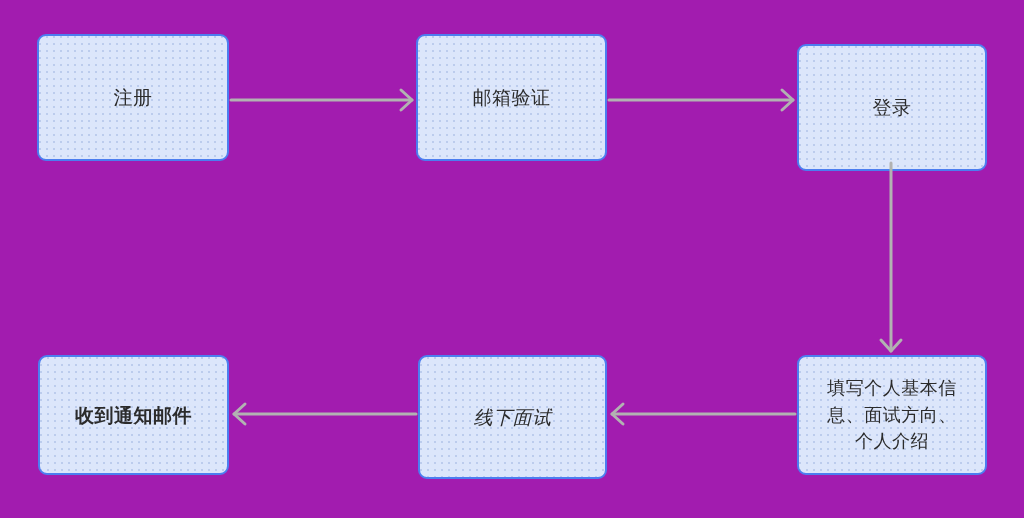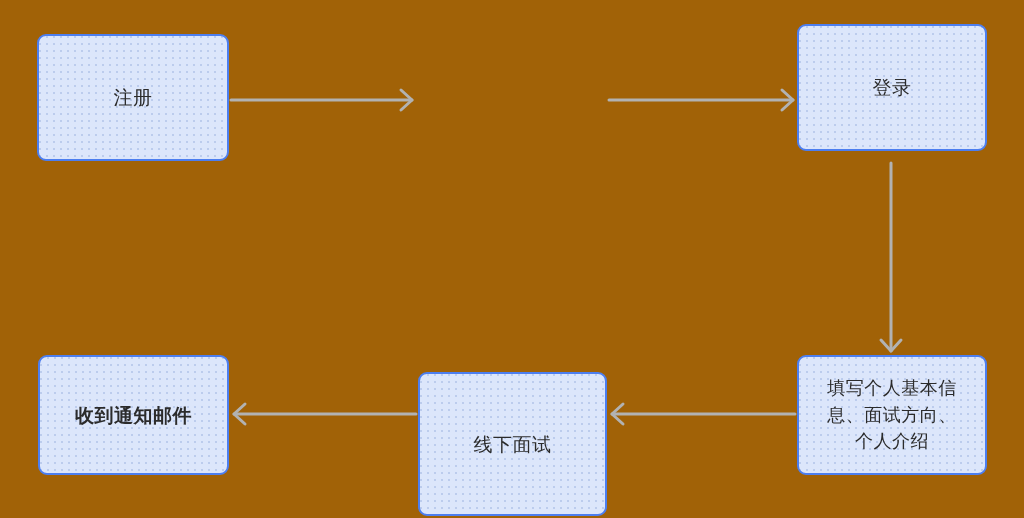--- a/index.html
+++ b/index.html
@@ -7,21 +7,21 @@
     padding: 0;
     background: #ffffff;
   }
   body {
     font-family: "DejaVu Sans", "Liberation Sans", sans-serif;
   }
   #canvas {
     position: relative;
     width: 1024px;
     height: 518px;
-    background: #a16207;
+    background: #a21caf;
     overflow: hidden;
   }
   .node {
     position: absolute;
     box-sizing: border-box;
     border: 2px solid #4c7ef0;
     border-radius: 9px;
     background-color: #dce6fb;
     background-image: radial-gradient(circle at 1px 1px, rgba(140,165,215,0.40) 0.9px, rgba(0,0,0,0) 1.1px);
     background-size: 7px 7px;
@@ -59,30 +59,33 @@
 </style>
 </head>
 <body>
 
 <div id="canvas">
 
   <div class="node" style="left:37px; top:34px; width:192px; height:127px;">
     <span class="label">注册</span>
   </div>
 
+  <div class="node" style="left:416px; top:34px; width:191px; height:127px;">
+    <span class="label">邮箱验证</span>
+  </div>
 
-  <div class="node" style="left:797px; top:24px; width:190px; height:127px;">
+  <div class="node" style="left:797px; top:44px; width:190px; height:127px;">
     <span class="label">登录</span>
   </div>
 
   <div class="node" style="left:38px; top:355px; width:191px; height:120px;font-weight:bold;">
     <span class="label">收到通知邮件</span>
   </div>
 
-  <div class="node" style="left:418px; top:372px; width:189px; height:144px;">
+  <div class="node" style="left:418px; top:355px; width:189px; height:124px;font-style:italic;">
     <span class="label">线下面试</span>
   </div>
 
   <div class="node" style="left:797px; top:355px; width:190px; height:120px; font-size:18px; padding:4px 20px;">
     <span class="label">填写个人基本信息、面试方向、个人介绍</span>
   </div>
 
   <div class="edge" style="left:231px; top:86px; width:184px; height:28px;">
     <svg width="184" height="28" viewBox="0 0 184 28">
       <line x1="0" y1="14" x2="181" y2="14"></line>

